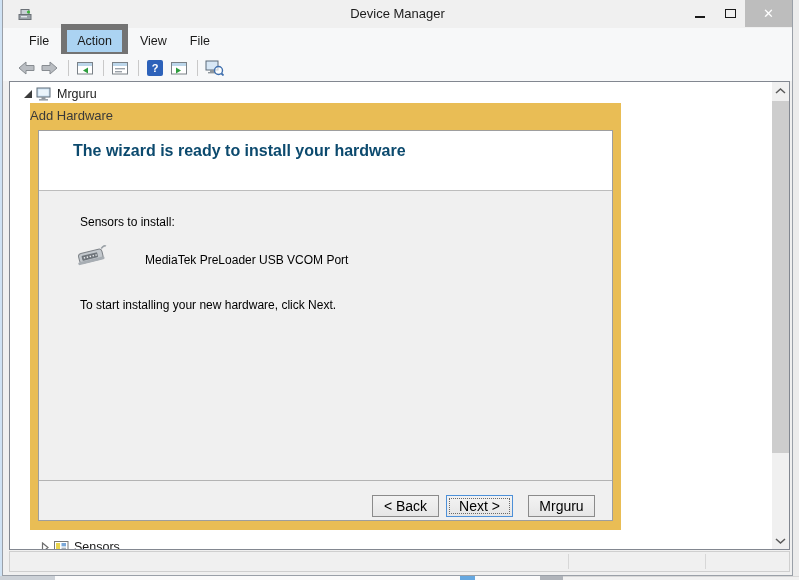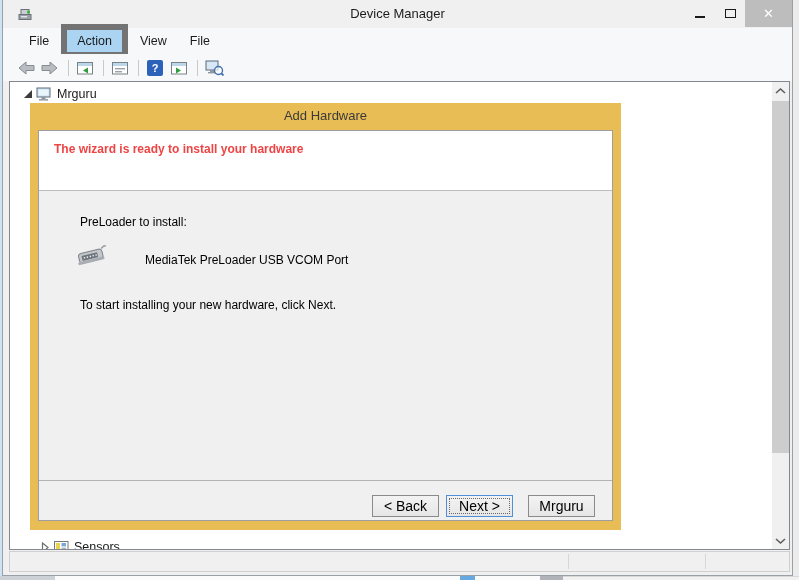--- a/index.html
+++ b/index.html
@@ -71,29 +71,29 @@
 
   
   .statusbar {
     position:absolute; left:6px; top:551px; width:781px; height:21px;
     background:#f0f0f0; border:1px solid #cfcfcf;
   }
   .sb-sep { position:absolute; top:2px; bottom:2px; width:1px; background:#d7d7d7; }
 
   
   .dialog { position:absolute; left:30px; top:103px; width:591px; height:427px; background:#e9bd55; }
-  .dlg-title { position:absolute; left:0; top:0; width:100%; height:27px; text-align:center;
+  .dlg-title { position:absolute; left:0; top:0; width:100%; height:27px; text-align:left;
     font-size:13px; color:#3a3a3a; line-height:26px; }
   .dlg-client {
     position:absolute; left:8px; top:27px; width:575px; height:391px;
     background:#f0f0f0; border:1px solid #9e9e9e;
   }
   .dlg-header { position:absolute; left:0; top:0; width:100%; height:60px; background:#fff;
     border-bottom:1px solid #bdbdbd; }
-  .dlg-heading { position:absolute; left:15px; top:11px; font-size:12px; font-weight:bold; color:#ef4444; }
+  .dlg-heading { position:absolute; left:34px; top:11px; font-size:16px; font-weight:bold; color:#0c4a6e; }
   .dlg-label { position:absolute; font-size:12px; color:#000; }
   .lbl-hw { left:41px; top:84px; }
   .lbl-dev { left:106px; top:122px; }
   .lbl-instr { left:41px; top:167px; }
   .dev-icon { position:absolute; left:36px; top:112px; }
   .dlg-divider { position:absolute; left:0; top:349px; width:100%; border-top:1px solid #b3b3b3; }
   .dlg-btn {
     position:absolute; top:364px; width:67px; height:22px; font-size:14px;
     background:linear-gradient(#f3f3f3,#e6e6e6); border:1px solid #8b8b8b;
     font-family:"Liberation Sans","DejaVu Sans",sans-serif; color:#000;
@@ -248,21 +248,21 @@
   </div>
 </div>
 
 <div class="dialog">
   <div class="dlg-title">Add Hardware</div>
   <div class="dlg-client">
     <div class="dlg-header">
       <span class="dlg-heading">The wizard is ready to install your hardware</span>
     </div>
 
-    <span class="dlg-label lbl-hw">PreLoader to install:</span>
+    <span class="dlg-label lbl-hw">Sensors to install:</span>
 
     <span class="dev-icon">
       <svg width="34" height="26" viewBox="0 0 34 26">
         <g transform="rotate(-14 17 14)">
           <path d="M28 8 q4 -3 5 -1" fill="none" stroke="#9aa0a6" stroke-width="1.6"></path>
           <rect x="4" y="8" width="24" height="10" rx="3" fill="#c3c8cd" stroke="#7d8287"></rect>
           <rect x="7" y="10.5" width="16" height="5" rx="1" fill="#6f757b"></rect>
           <circle cx="9.5" cy="13" r="0.8" fill="#e8eaec"></circle>
           <circle cx="12.5" cy="13" r="0.8" fill="#e8eaec"></circle>
           <circle cx="15.5" cy="13" r="0.8" fill="#e8eaec"></circle>

